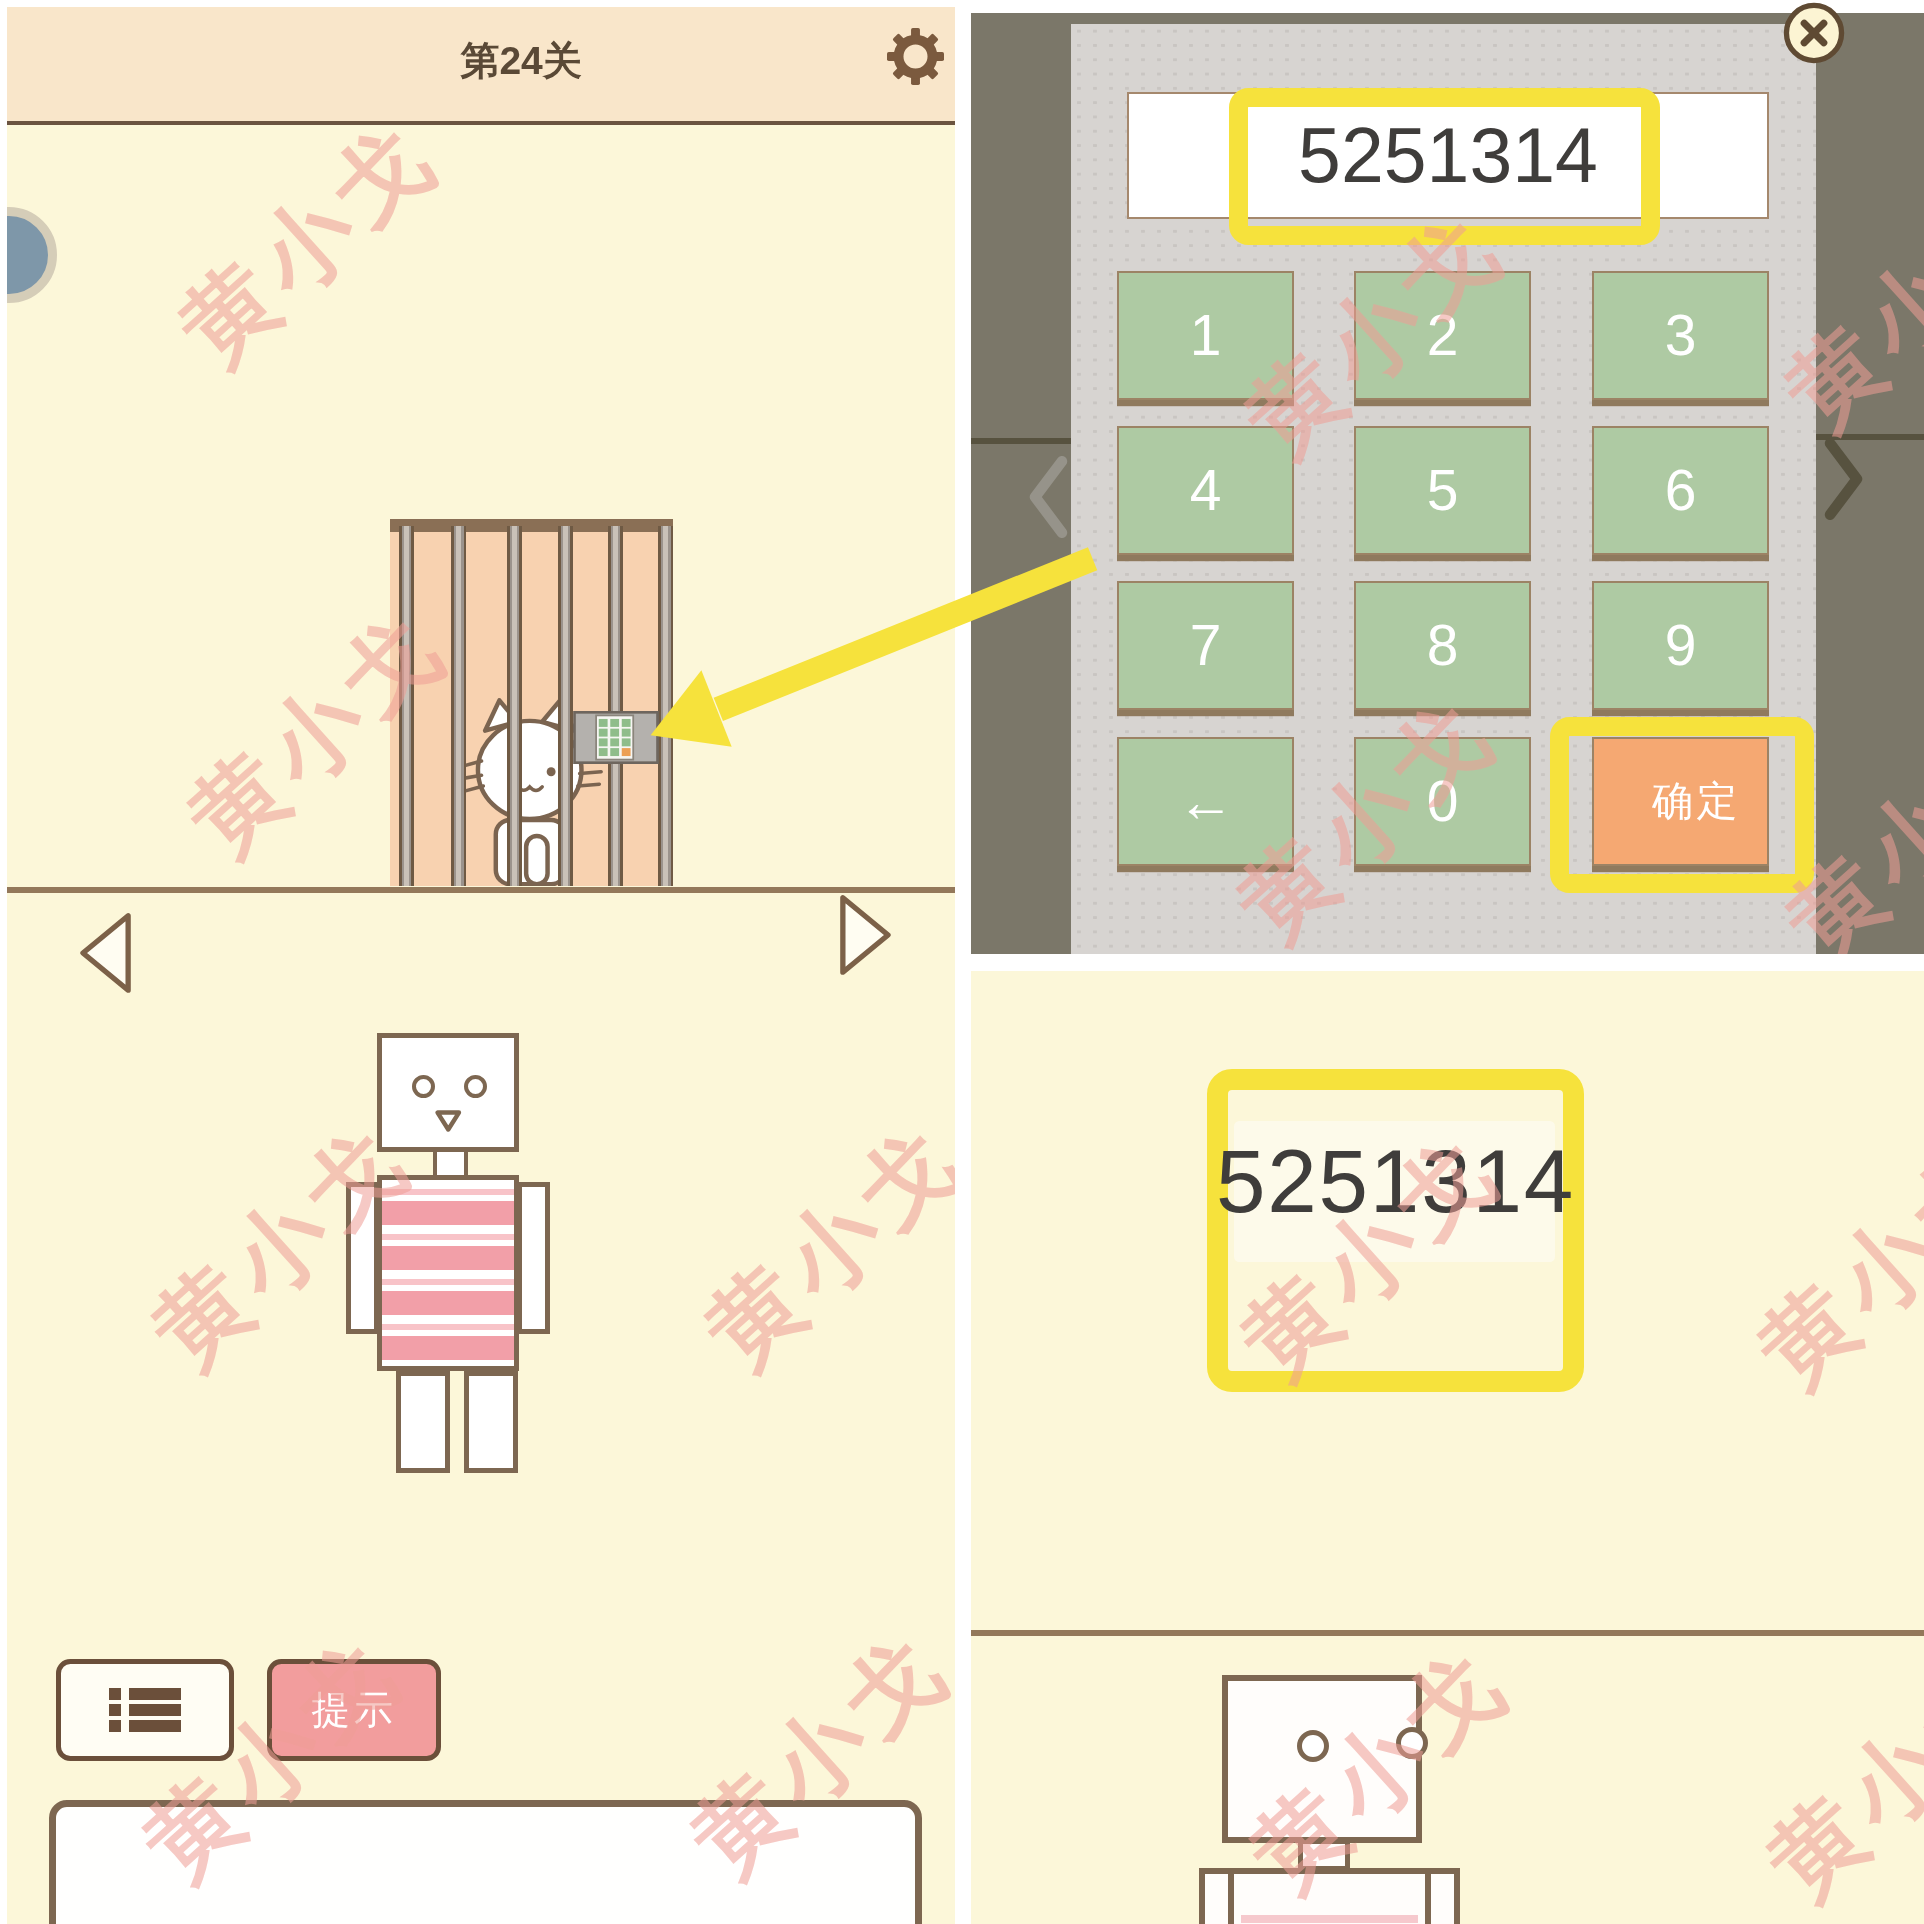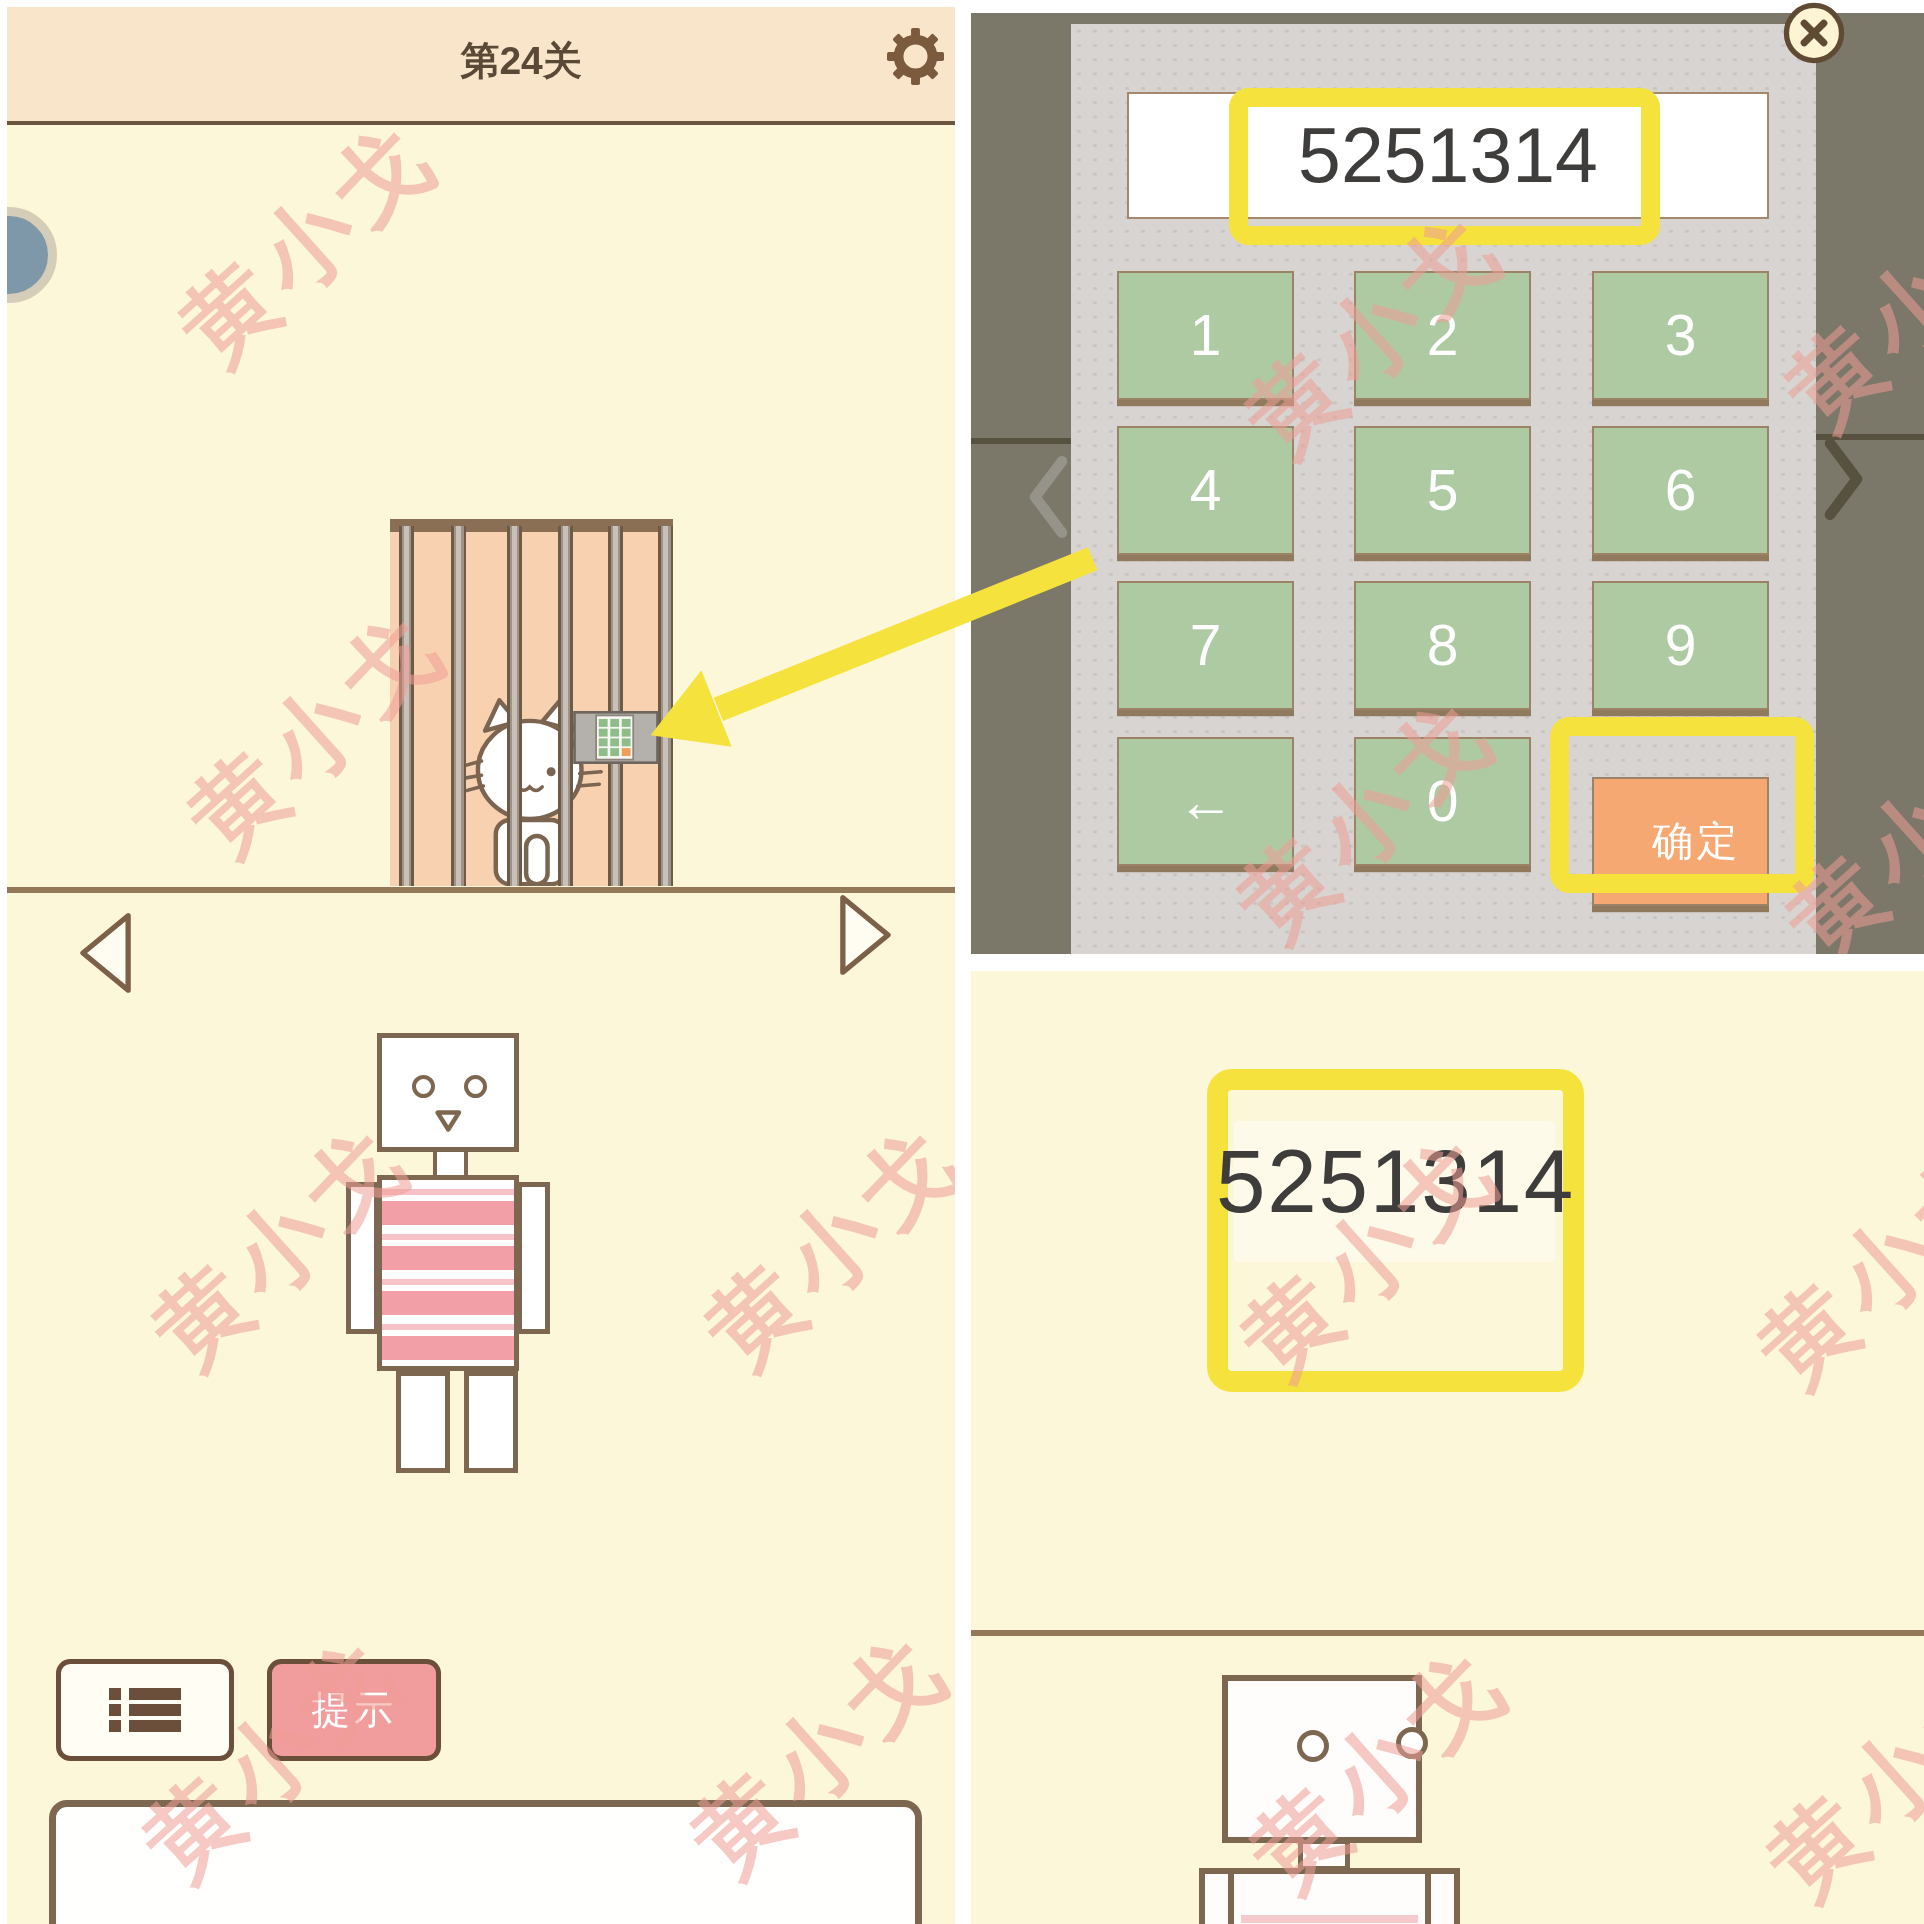--- a/index.html
+++ b/index.html
@@ -268,21 +268,21 @@
     <div class="key" style="left:383px;top:258px;">2</div>
     <div class="key" style="left:621px;top:258px;">3</div>
     <div class="key" style="left:146px;top:413px;">4</div>
     <div class="key" style="left:383px;top:413px;">5</div>
     <div class="key" style="left:621px;top:413px;">6</div>
     <div class="key" style="left:146px;top:568px;">7</div>
     <div class="key" style="left:383px;top:568px;">8</div>
     <div class="key" style="left:621px;top:568px;">9</div>
     <div class="key" style="left:146px;top:724px;">←</div>
     <div class="key" style="left:383px;top:724px;">0</div>
-    <div class="key orange" style="left:621px;top:764px;padding-left:32px;">确定</div>
+    <div class="key orange" style="left:621px;top:724px;padding-left:32px;">确定</div>
     <div id="hl-confirm" class="yellow-box"></div>
 
     <div class="chev" style="left:57px;top:443px;">
       <svg width="41" height="82" viewBox="0 0 46 92">
         <polyline points="38,6 8,46 38,86" fill="none" stroke="#96938a" stroke-width="12" stroke-linecap="round" stroke-linejoin="round"></polyline>
       </svg>
     </div>
     <div class="chev" style="left:852px;top:425px;">
       <svg width="41" height="82" viewBox="0 0 46 92">
         <polyline points="8,6 38,46 8,86" fill="none" stroke="#57523f" stroke-width="12" stroke-linecap="round" stroke-linejoin="round"></polyline>

